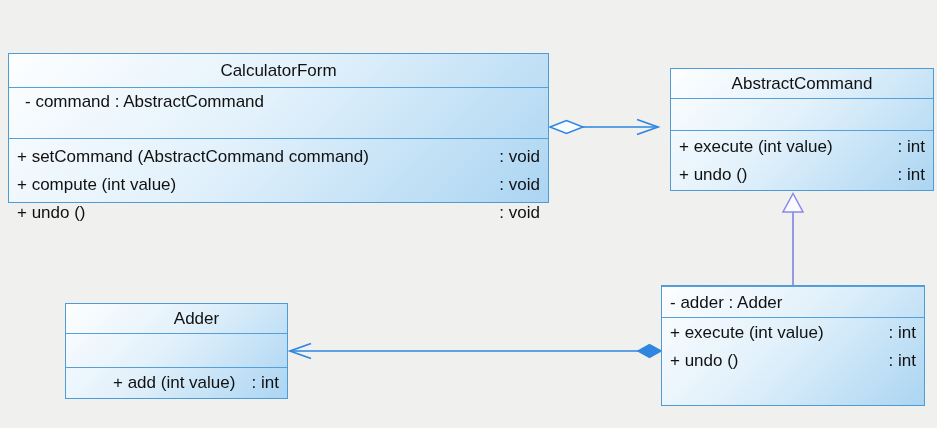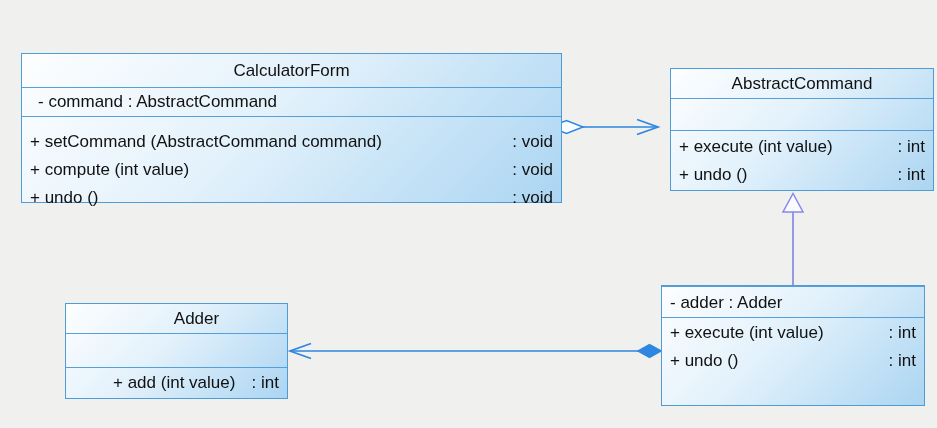--- a/index.html
+++ b/index.html
@@ -29,26 +29,26 @@
     box-sizing:border-box;
   }
   .uml-class .attrs,.uml-class .methods{
     border-top:1px solid #55a0d8;box-sizing:border-box;
   }
   .row{
     display:flex;align-items:center;justify-content:space-between;
     padding:0 8px;box-sizing:border-box;white-space:nowrap;
   }
 
-  #c1{left:21px;top:53px;width:541px;height:150px;}
+  #c1{left:8px;top:53px;width:541px;height:150px;}
   #c1 .title{height:32.5px;}
   #c1 .attrs{height:29.5px;}
   #c1 .attrs .row{height:28.5px;margin-left:8px;}
   #c1 .methods .row{height:28px;}
-  #c1 .methods{padding-top:10px;}
+  #c1 .methods{padding-top:3px;margin-top:22px;}
 
   #c2{left:661px;top:68px;width:264px;height:123px;margin-left:9px;}
   #c2 .title{height:28.5px;}
   #c2 .attrs{height:32.5px;}
   #c2 .methods .row{height:27.5px;}
   #c2 .methods{padding-top:2px;}
 
   #c3{left:661px;top:285px;width:264px;height:121px;}
   #c3 .title{height:29.5px;}
   #c3 .attrs{height:31px;text-align:center;}

